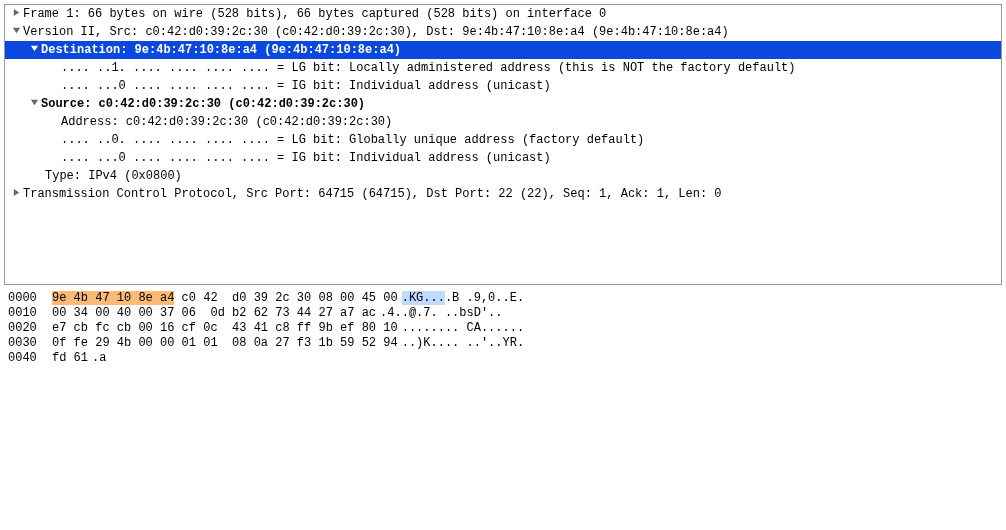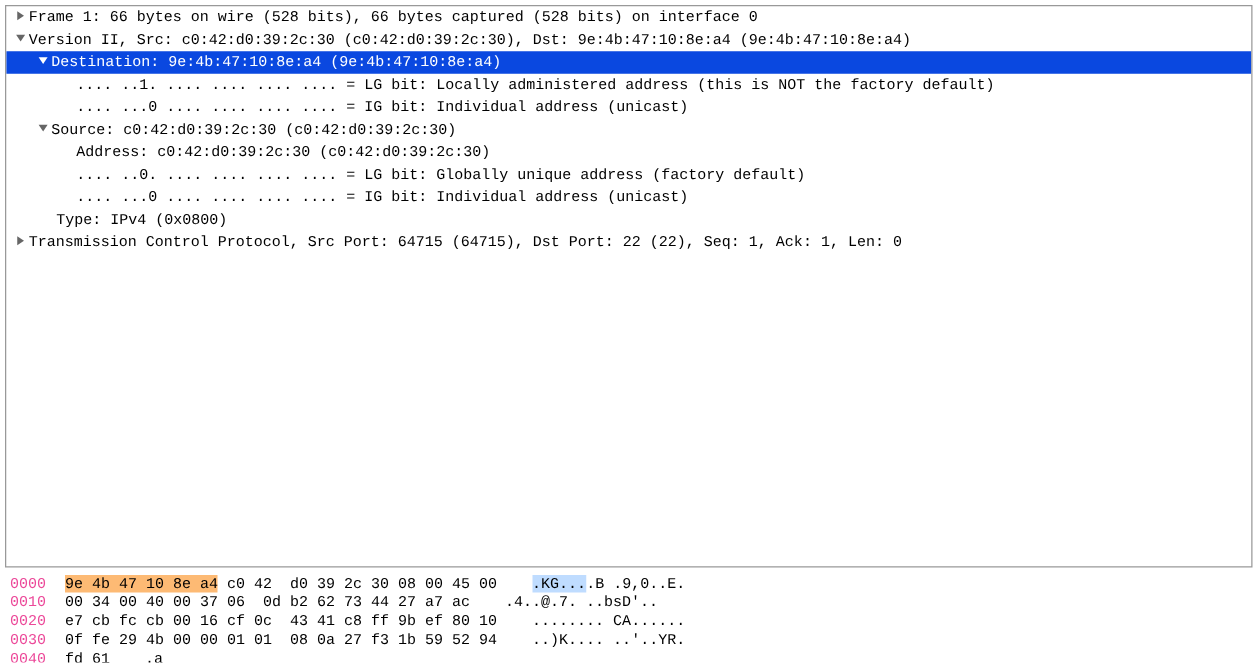--- a/index.html
+++ b/index.html
@@ -1,34 +1,34 @@
 <!DOCTYPE html>
 <html><head>
 <meta charset="utf-8">
 <style>
 * { margin:0; padding:0; box-sizing:border-box; }
 body { font-family: Menlo, Consolas, "Courier New", monospace; font-size:12px; background:#fff; color:#000; width:1006px; height:530px; overflow:hidden; }
-.top-pane { border:1px solid #999; margin:4px; background:#fff; height:450px; overflow:auto; }
+.top-pane { border:1px solid #999; margin:4px; background:#fff; height:281px; overflow:auto; }
 .row { white-space:pre; padding:1px 4px; display:flex; align-items:center; line-height:16px; }
 .row .arrow { display:inline-block; width:14px; text-align:center; color:#666; user-select:none; }
 .row .arrow svg { width:9px; height:9px; }
 .row.selected { background:#0a48e0; color:#fff; }
 .row.selected .arrow { color:#fff; }
 .row.selected .arrow svg path { fill:#fff; }
 .ind1 { padding-left:4px; }
-.ind2 { padding-left:22px; }
+.ind2 { padding-left:22px;font-weight:bold; }
 .ind3 { padding-left:56px; }
 .ind3b { padding-left:40px; }
 .txt { white-space:pre; }
 .bottom-pane { padding:2px 8px; font-family: Menlo, Consolas, "Courier New", monospace; font-size:12px; line-height:15px; }
 .hexrow { display:flex; }
-.hex-off { color:#ec4899; width:44px; }
+.hex-off { color:#000000; width:44px; }
 .hex-b { white-space:pre; }
 .hex-b .hl { background:#fdba74; }
-.hex-a { white-space:pre; margin-left:28px; }
+.hex-a { white-space:pre; margin-left:4px; }
 .hex-a .hl { background:#bfdcff; }
 </style>
 </head>
 <body>
 
 <div class="top-pane">
   <div class="row ind1">
     <span class="arrow"><svg viewBox="0 0 10 10">
           <path d="M2 1 L8 5 L2 9 Z" fill="#666"></path>
         </svg></span>

